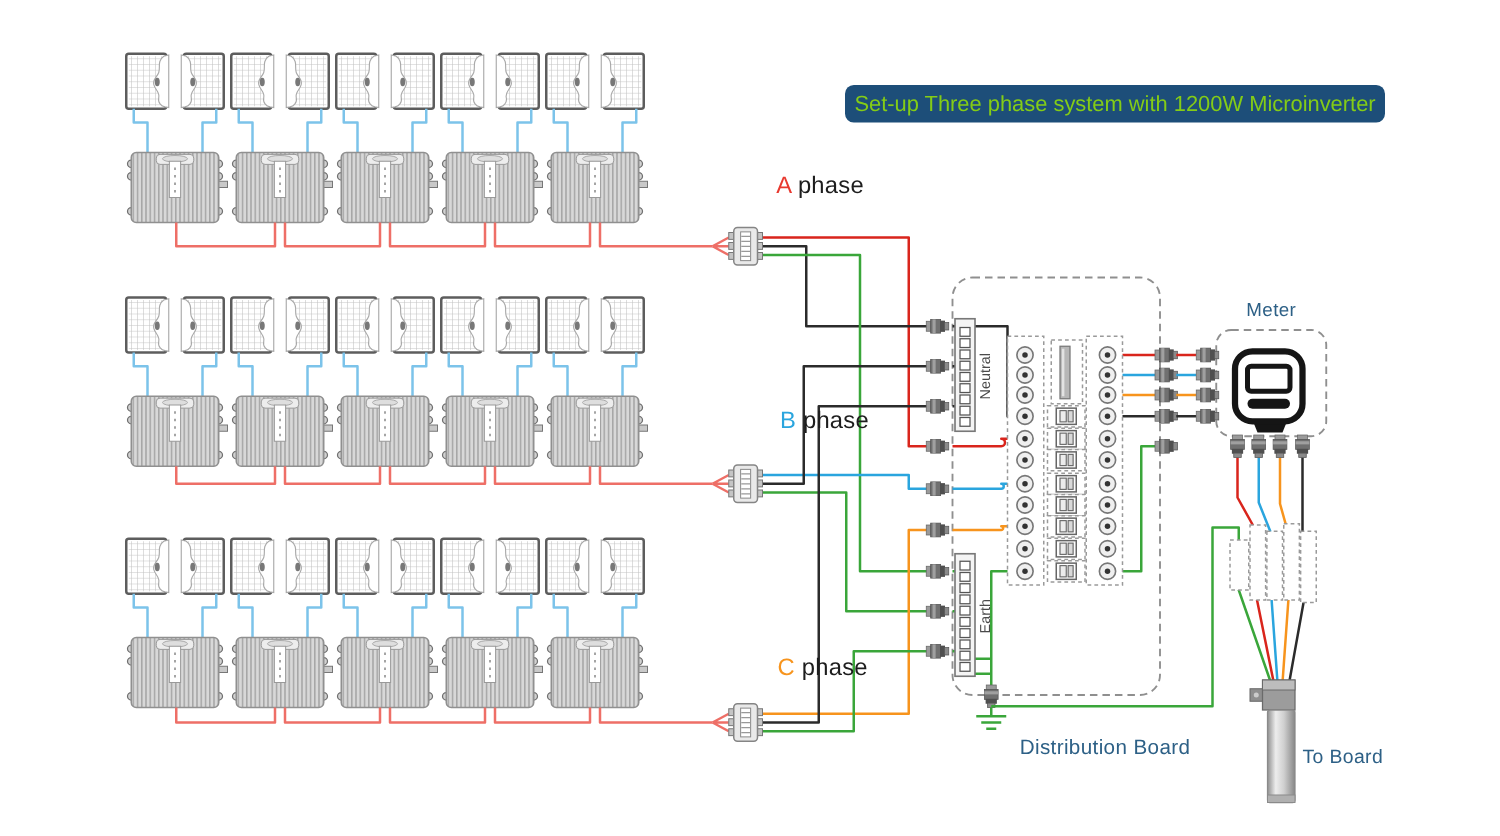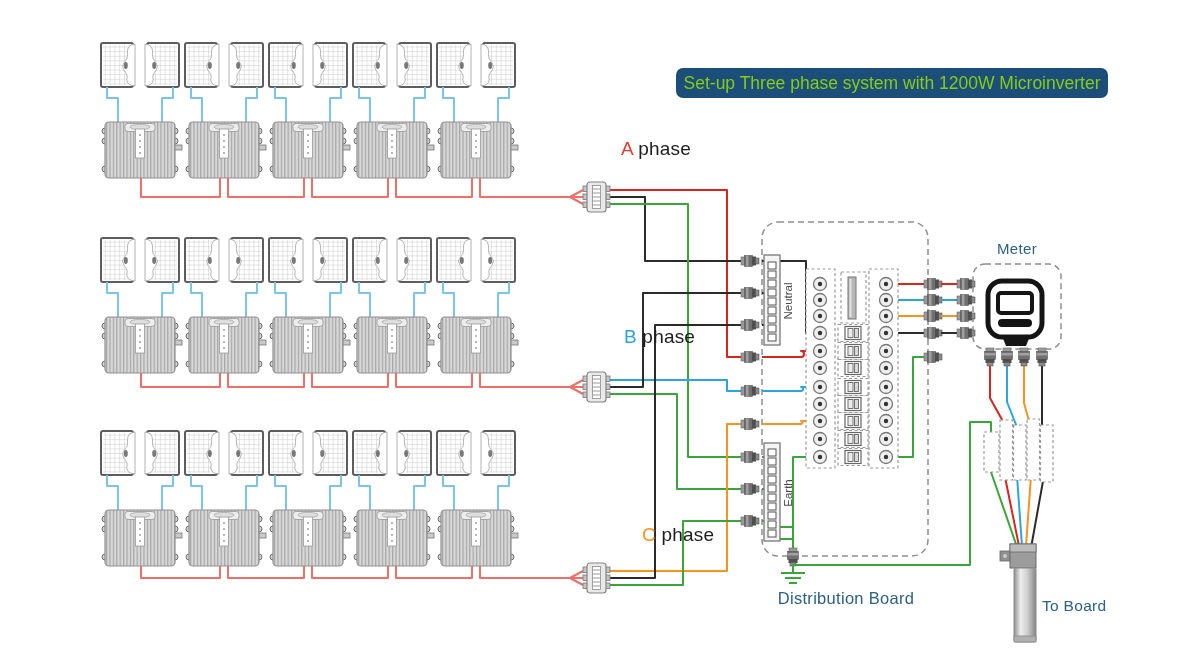--- a/index.html
+++ b/index.html
@@ -348,22 +348,22 @@
 <div class="banner">Set-up Three phase system with 1200W Microinverter</div>
 
 <div class="lbl phase" style="left:583px;top:138px;">
   <span class="pl-a">A</span>
   <span>phase</span>
 </div>
 <div class="lbl phase" style="left:586px;top:326px;">
   <span class="pl-b">B</span>
   <span>phase</span>
 </div>
-<div class="lbl phase" style="left:604px;top:524px;">
+<div class="lbl phase" style="left:584px;top:524px;">
   <span class="pl-c">C</span>
   <span>phase</span>
 </div>
 
 <div class="lbl blue-lbl" style="left:973px;top:240px;width:88px;text-align:center;">Meter</div>
-<div class="lbl blue-lbl db-lbl" style="left:758px;top:589px;width:176px;text-align:center;">Distribution Board</div>
+<div class="lbl blue-lbl db-lbl" style="left:796px;top:589px;width:176px;text-align:center;">Distribution Board</div>
 <div class="lbl blue-lbl" style="left:1042px;top:597px;font-size:15.5px;">To Board</div>
 
 </div>
 
 </body></html>

